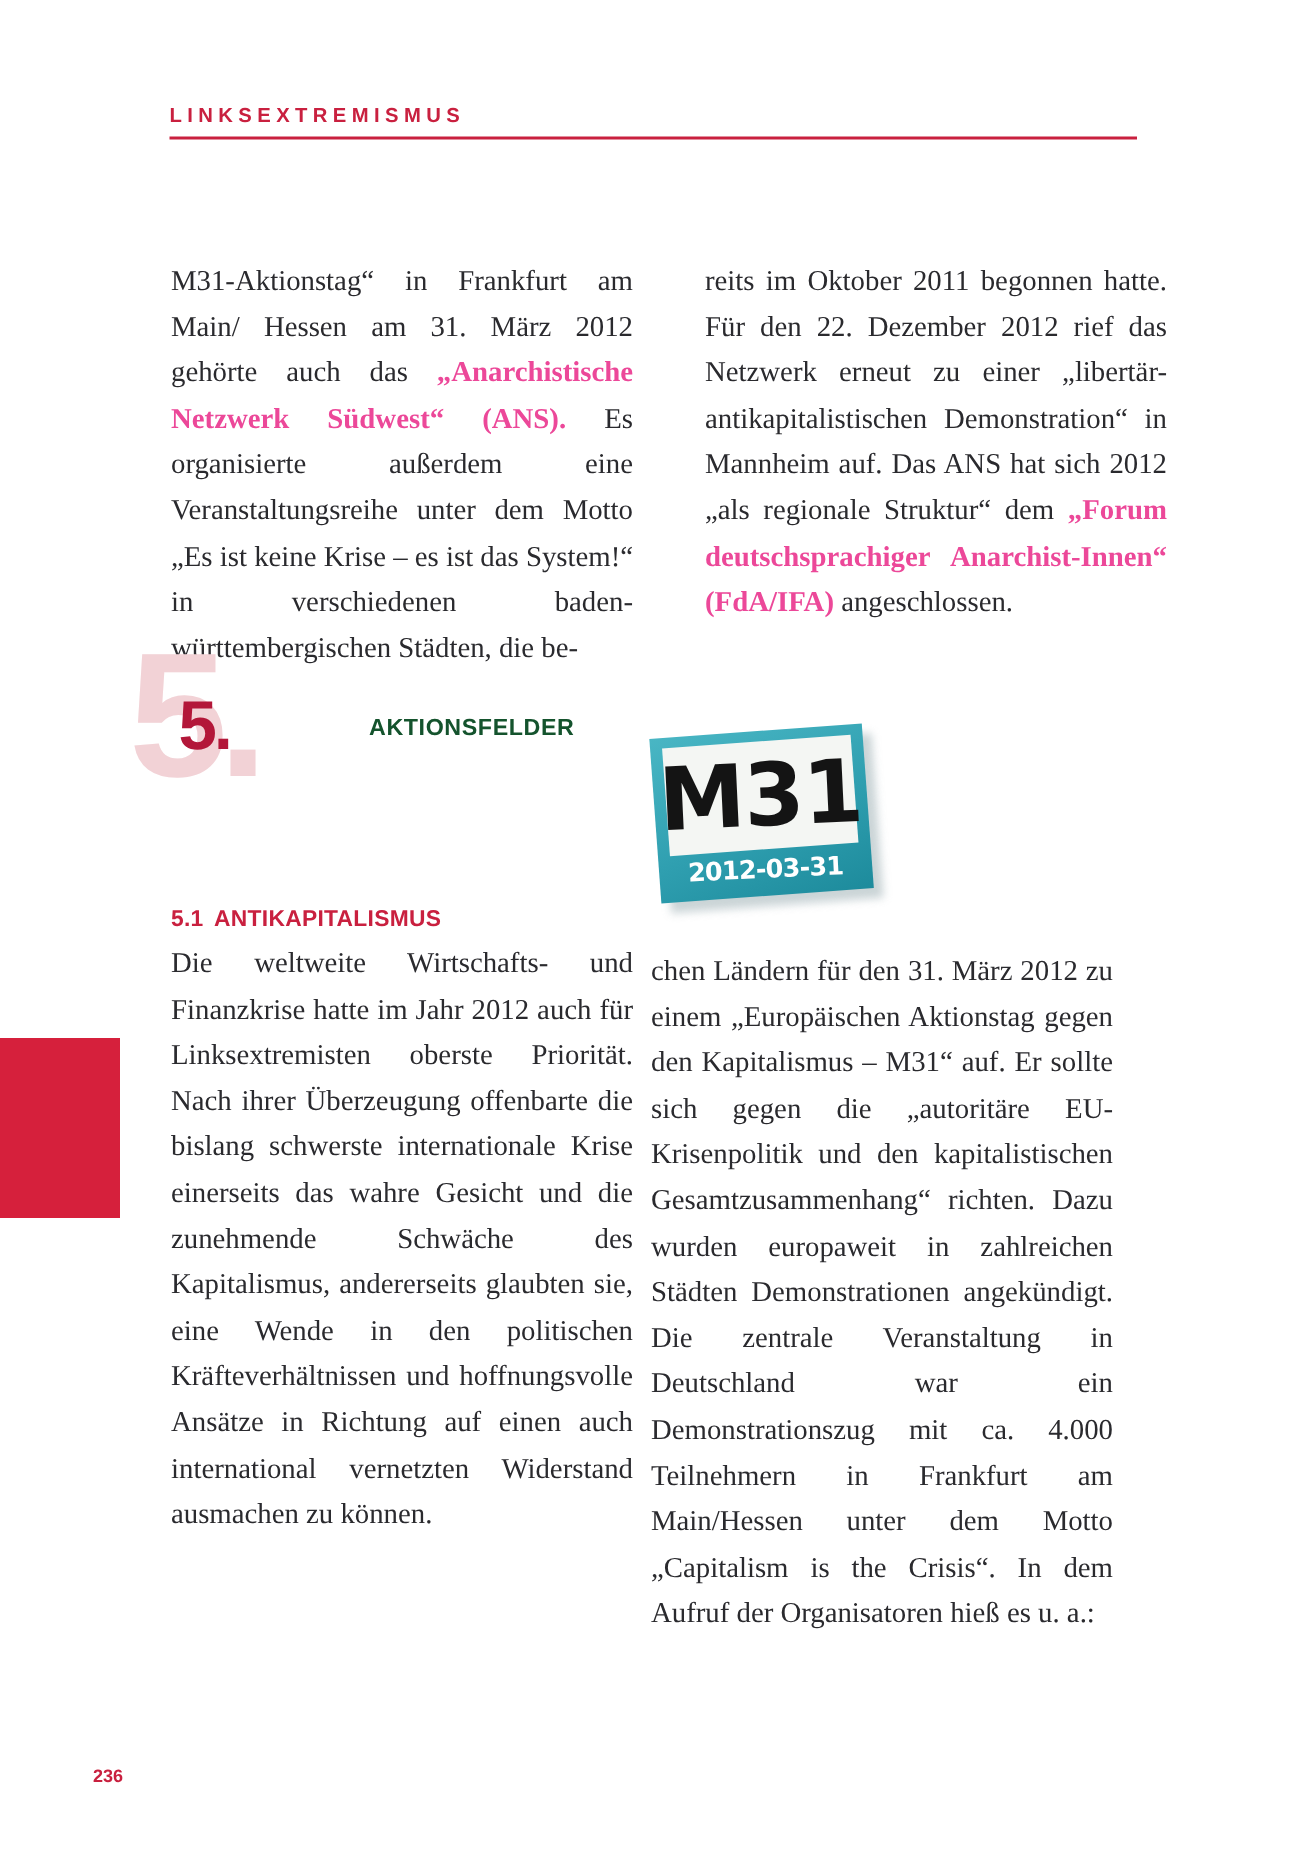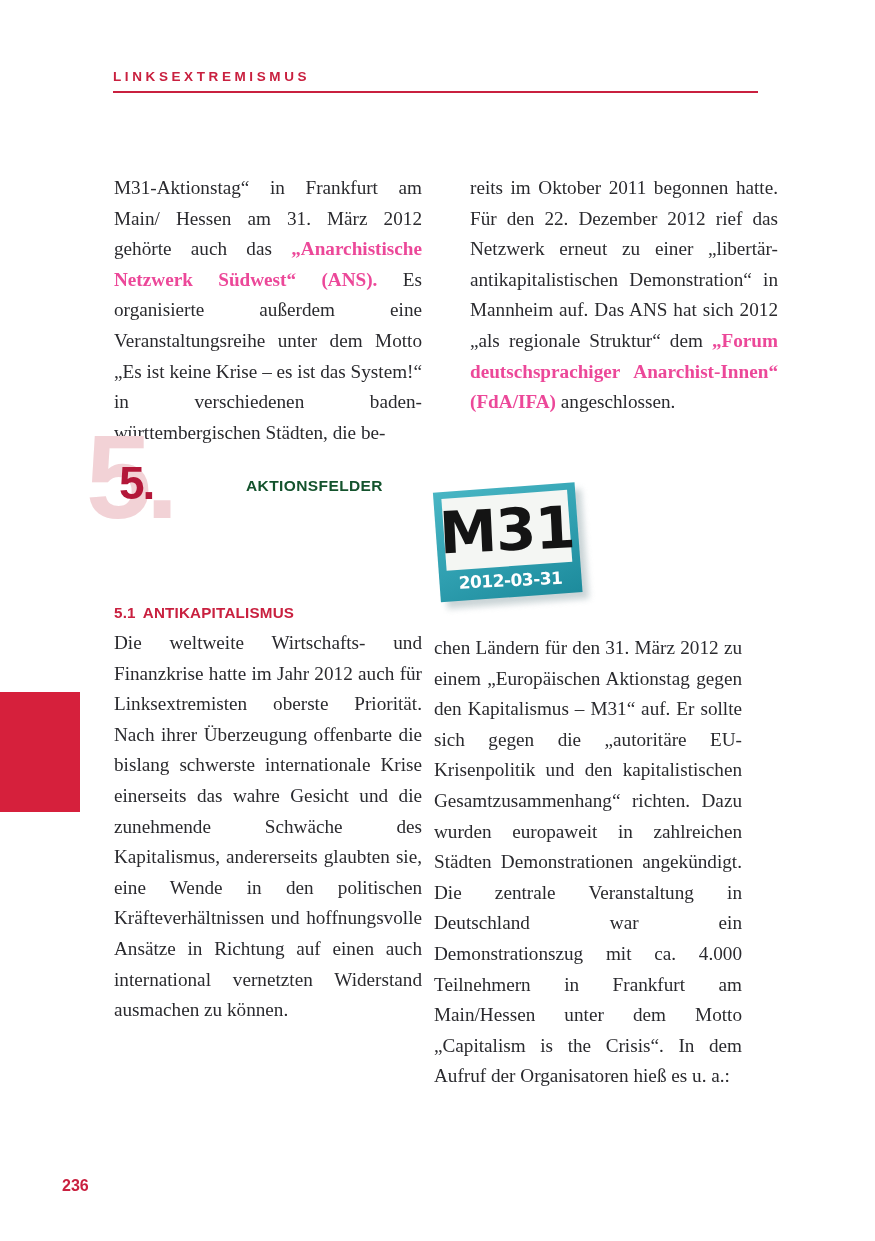--- a/index.html
+++ b/index.html
@@ -199,21 +199,21 @@
     transform: rotate(1.5deg);
   }
 
   
   #folio {
     position: absolute;
     left: 62px;
     top: 1177px;
     font-family: "Liberation Sans", sans-serif;
     font-weight: bold;
-    font-size: 16px;
+    font-size: 12px;
     color: #c9203f;
   }
 </style>
 </head>
 <body>
 
 <div id="running-head">
   <div class="rh-text">LINKSEXTREMISMUS</div>
   <div class="rh-rule"></div>
 </div>

